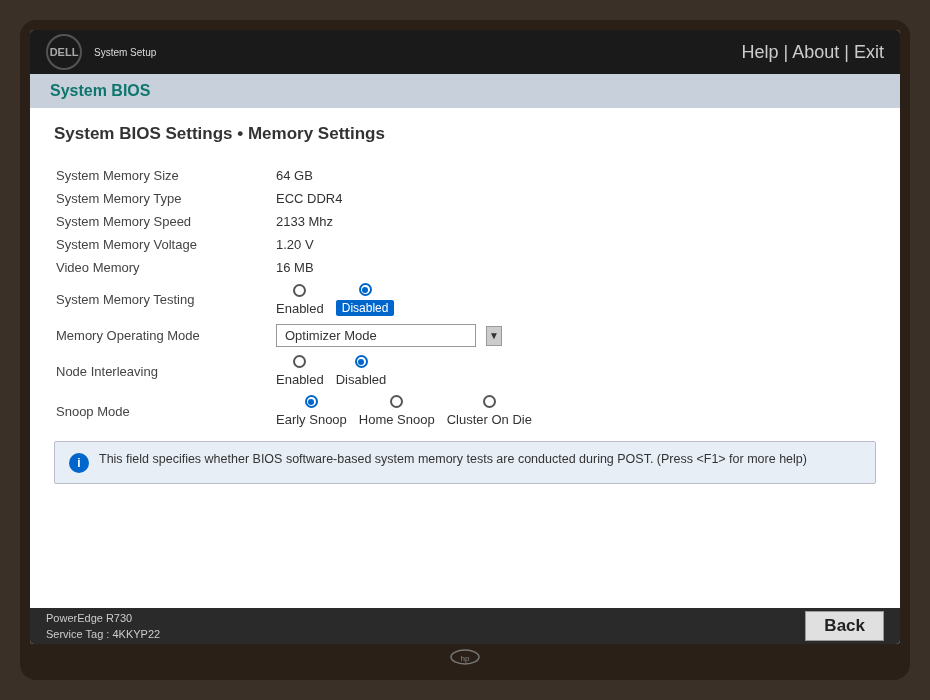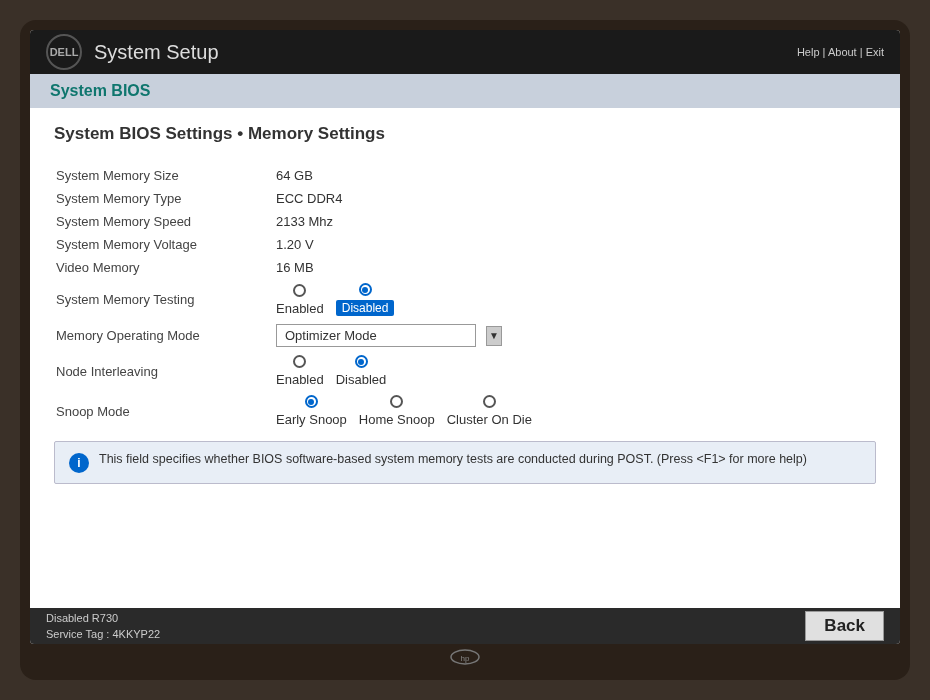--- a/index.html
+++ b/index.html
@@ -48,26 +48,26 @@
       border-radius: 50%;
       display: flex;
       align-items: center;
       justify-content: center;
       font-size: 11px;
       font-weight: bold;
       color: #aaa;
       margin-right: 12px;
     }
     .header-title {
-      font-size: 20px;
+      font-size: 10px;
       color: #ddd;
       flex: 1;
     }
     .header-nav {
-      font-size: 11px;
+      font-size: 18px;
       color: #ccc;
     }
     .header-nav span {
       cursor: pointer;
     }
 
     
     .section-header {
       background: #c8d0dc;
       padding: 8px 20px;
@@ -389,21 +389,21 @@
       </table>
 
       <div class="info-box">
         <div class="info-icon">i</div>
         <div>This field specifies whether BIOS software-based system memory tests are conducted during POST. (Press &lt;F1&gt; for more help)</div>
       </div>
     </div>
 
     <div class="footer">
       <div class="footer-info">
-        <div>Disabled R730</div>
+        <div>PowerEdge R730</div>
         <div>
           <span>Service Tag : </span><span>4KKYP22</span>
         </div>
       </div>
       <button class="back-button">Back</button>
     </div>
 
   </div>
   <div class="monitor-bottom">
     <svg width="32" height="18" viewBox="0 0 32 18">

